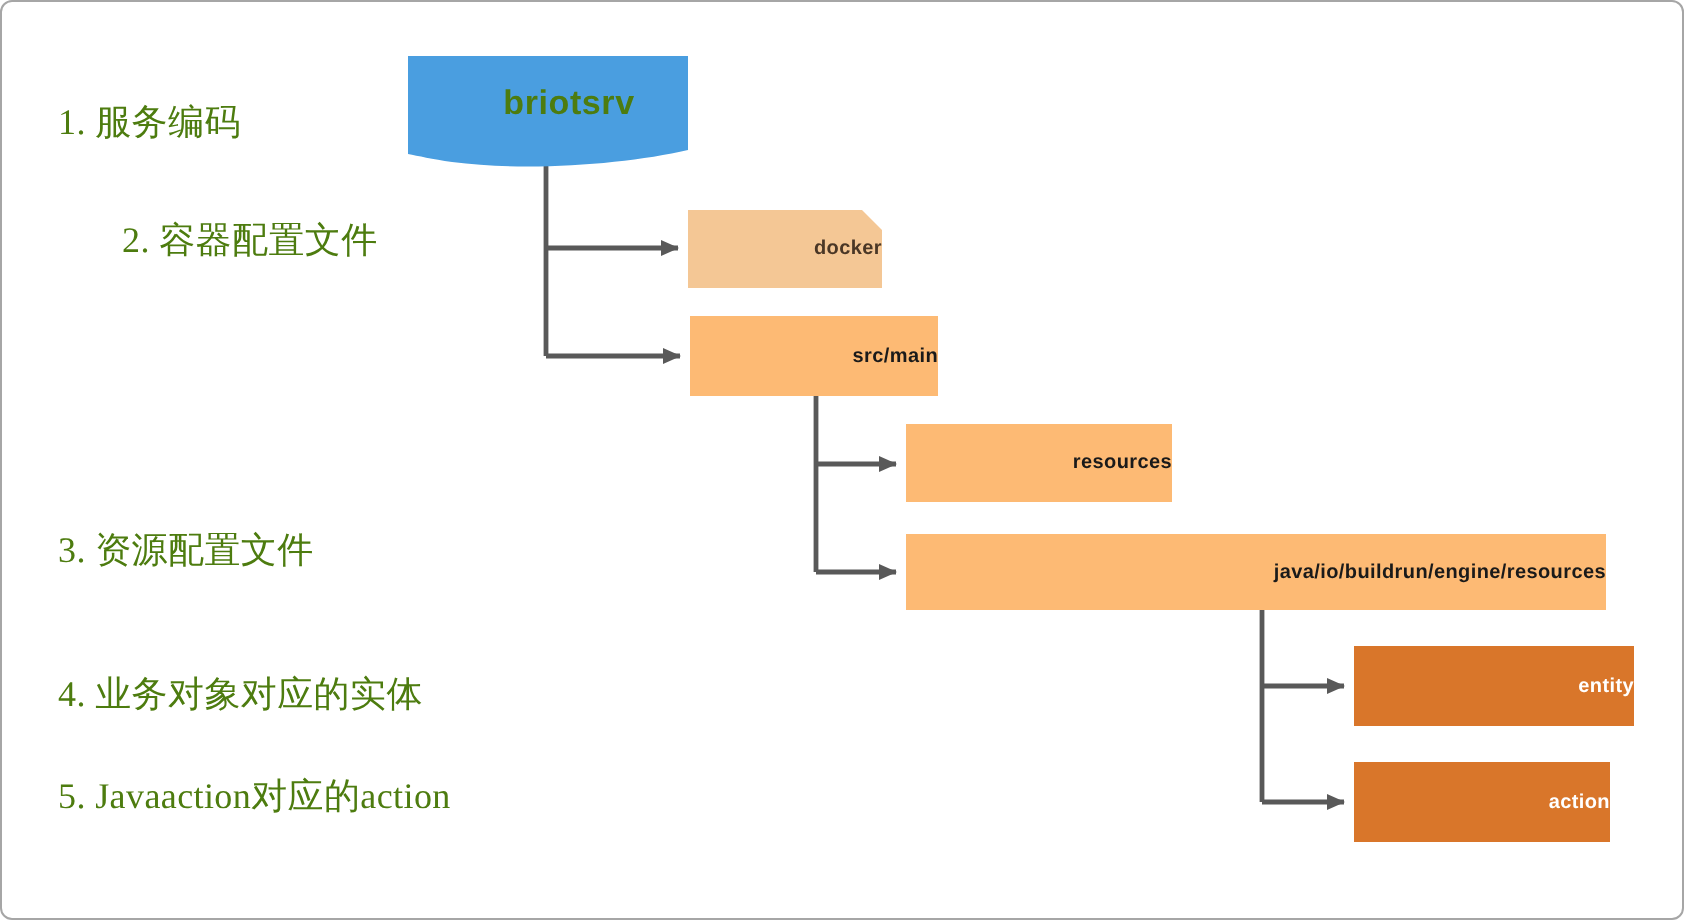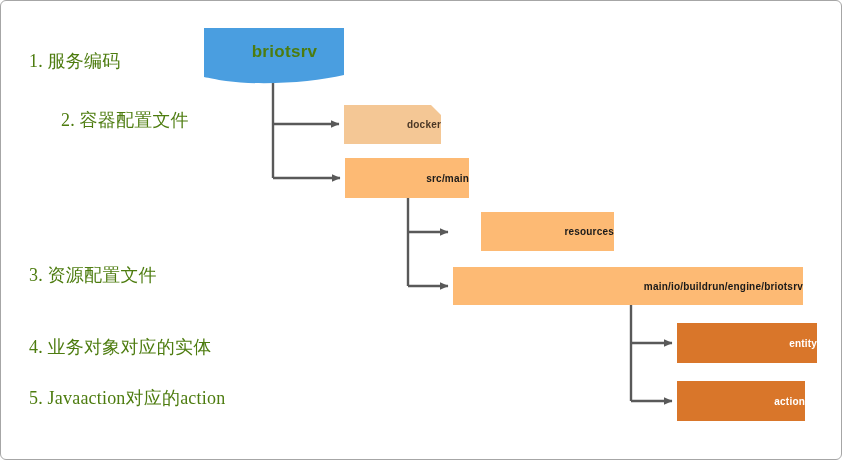--- a/index.html
+++ b/index.html
@@ -142,26 +142,26 @@
 
   <div class="node node-docker" style="left:343px; top:104px; width:97px; height:39px;">
     <span>docker</span>
     <span class="fold"></span>
   </div>
 
   <div class="node node-gray" style="left:344px; top:157px; width:124px; height:40px;">
     <span>src/main</span>
   </div>
 
-  <div class="node node-gray" style="left:452px; top:211px; width:133px; height:39px;margin-left:28px;">
+  <div class="node node-gray" style="left:452px; top:211px; width:133px; height:39px;">
     <span>resources</span>
   </div>
 
   <div class="node node-gray" style="left:452px; top:266px; width:350px; height:38px;">
-    <span>main/io/buildrun/engine/briotsrv</span>
+    <span>java/io/buildrun/engine/resources</span>
   </div>
 
   <div class="node node-orange" style="left:676px; top:322px; width:140px; height:40px;">
     <span>entity</span>
   </div>
 
   <div class="node node-orange" style="left:676px; top:380px; width:128px; height:40px;">
     <span>action</span>
   </div>
 

